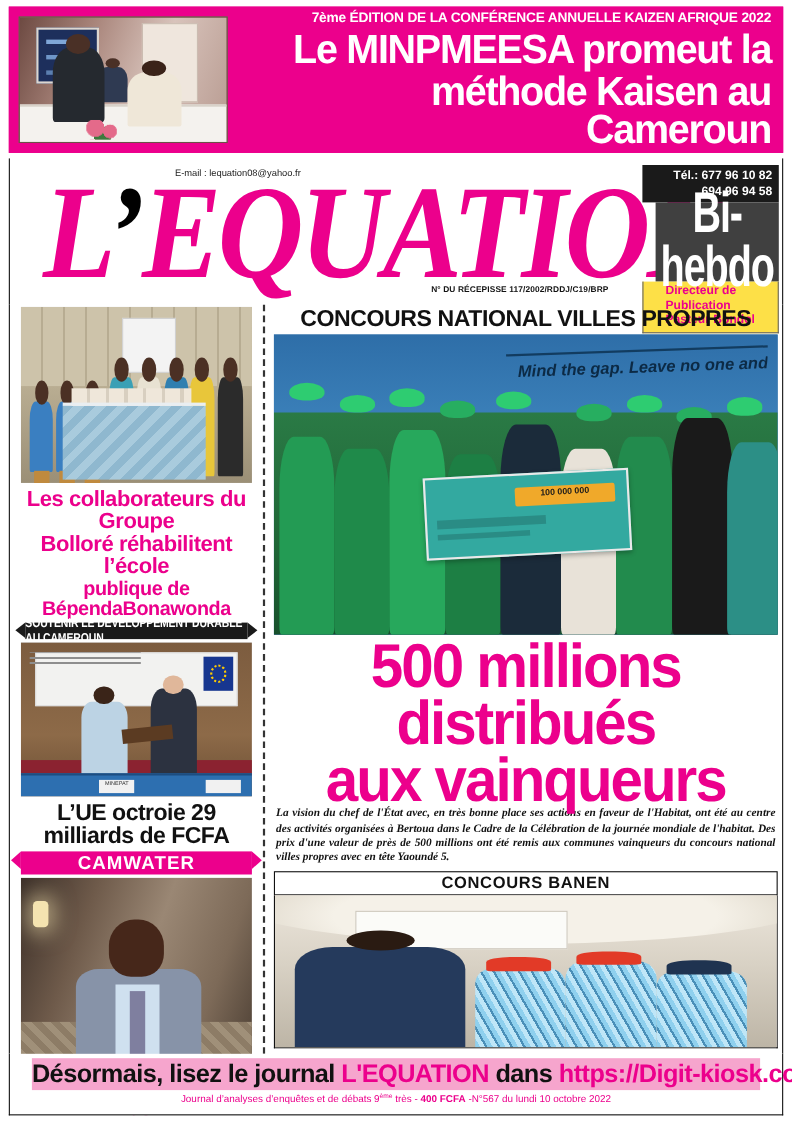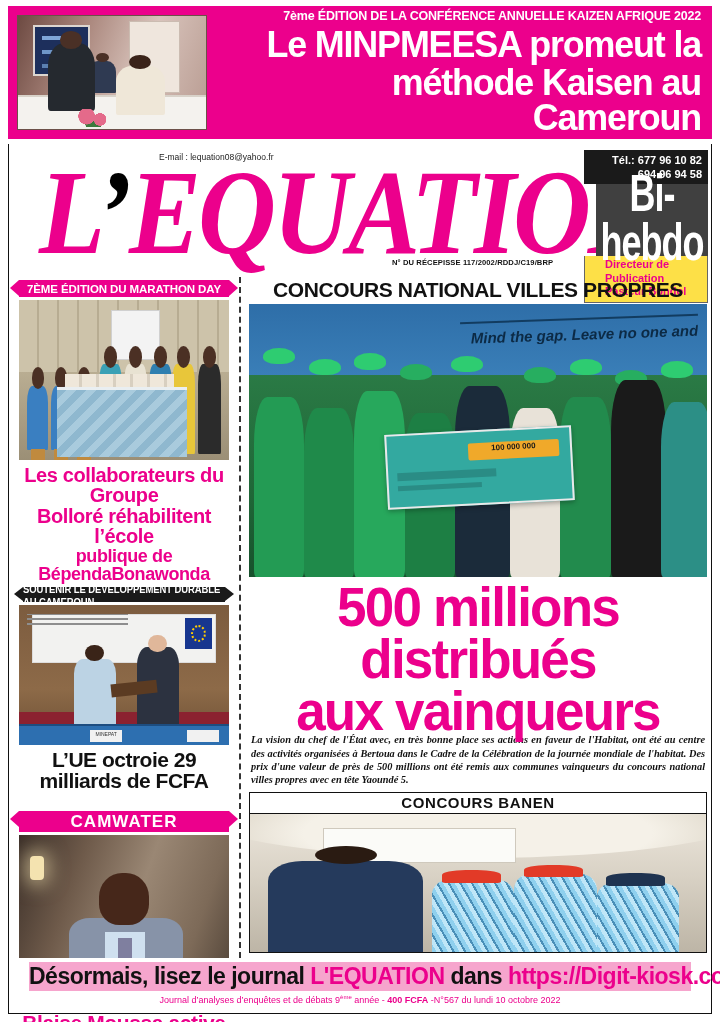--- a/index.html
+++ b/index.html
@@ -178,23 +178,20 @@
     <div class="dirpub">
       <div>Directeur de Publication</div>
       <div>Pasteur Bondol</div>
     </div>
   </div>
 
   <div class="body">
 
     <div class="colL">
 
-      <div class="ribbon">
-          <span>7ÈME ÉDITION DU MARATHON DAY</span>
-        </div>
 
       <div class="photo p1">
         <div class="bg"></div>
           <div class="wallgrid"></div>
         <div class="banner"></div>
         <div class="kid" style="left:4%;"></div>
         <div class="kid" style="left:15%;"></div>
         <div class="kid" style="left:26%;"></div>
         <div class="ad" style="left:38%;background:#3aa0b5;"></div>
         <div class="ad" style="left:50%;background:#e8e2d2;"></div>
@@ -222,21 +219,21 @@
         <div class="eu"></div>
         <div class="stage"></div>
         <div class="m1"></div>
         <div class="m2"></div>
         <div class="folder"></div>
         <div class="desk"></div>
         <div class="tag" style="left:34%;">MINEPAT</div>
         <div class="tag" style="left:80%;"></div>
       </div>
 
-      <div class="hl-black" style="font-size:21px;padding:4px 0 19px;">L’UE octroie 29 milliards de FCFA</div>
+      <div class="hl-black" style="font-size:21px;padding:4px 0 3px;">L’UE octroie 29 milliards de FCFA</div>
 
       <div class="ribbon" style="font-size:17px;height:21px;letter-spacing:1px;">
         <span>CAMWATER</span>
       </div>
       <div class="photo p3">
         <div class="bg"></div>
           <div class="floor"></div>
           <div class="lamp"></div>
         <div class="suit"></div>
           <div class="shirt"></div>
@@ -304,16 +301,16 @@
           <div class="hat" style="left:60%;bottom:54%;width:13%;height:9%;"></div>
           <div class="hat" style="left:78%;bottom:48%;width:13%;height:9%;background:#1f3350;"></div>
         </div>
       </div>
 
     </div>
   </div>
 
   <div class="footer">
     <div class="promo"><span>Désormais, lisez le journal </span><span class="mag">L'EQUATION</span><span> dans </span><span class="mag">https://Digit-kiosk.com</span></div>
-    <div class="imprint"><span>Journal d’analyses d’enquêtes et de débats 9</span><sup>ème</sup><span> année - </span><b>400 FCFA</b><span> -N°567 du lundi 10 octobre 2022</span></div>
+    <div class="imprint"><span>Journal d’analyses d’enquêtes et de débats 9</span><sup>ème</sup><span> très - </span><b>400 FCFA</b><span> -N°567 du lundi 10 octobre 2022</span></div>
   </div>
 
 </div>
 
 </body></html>

